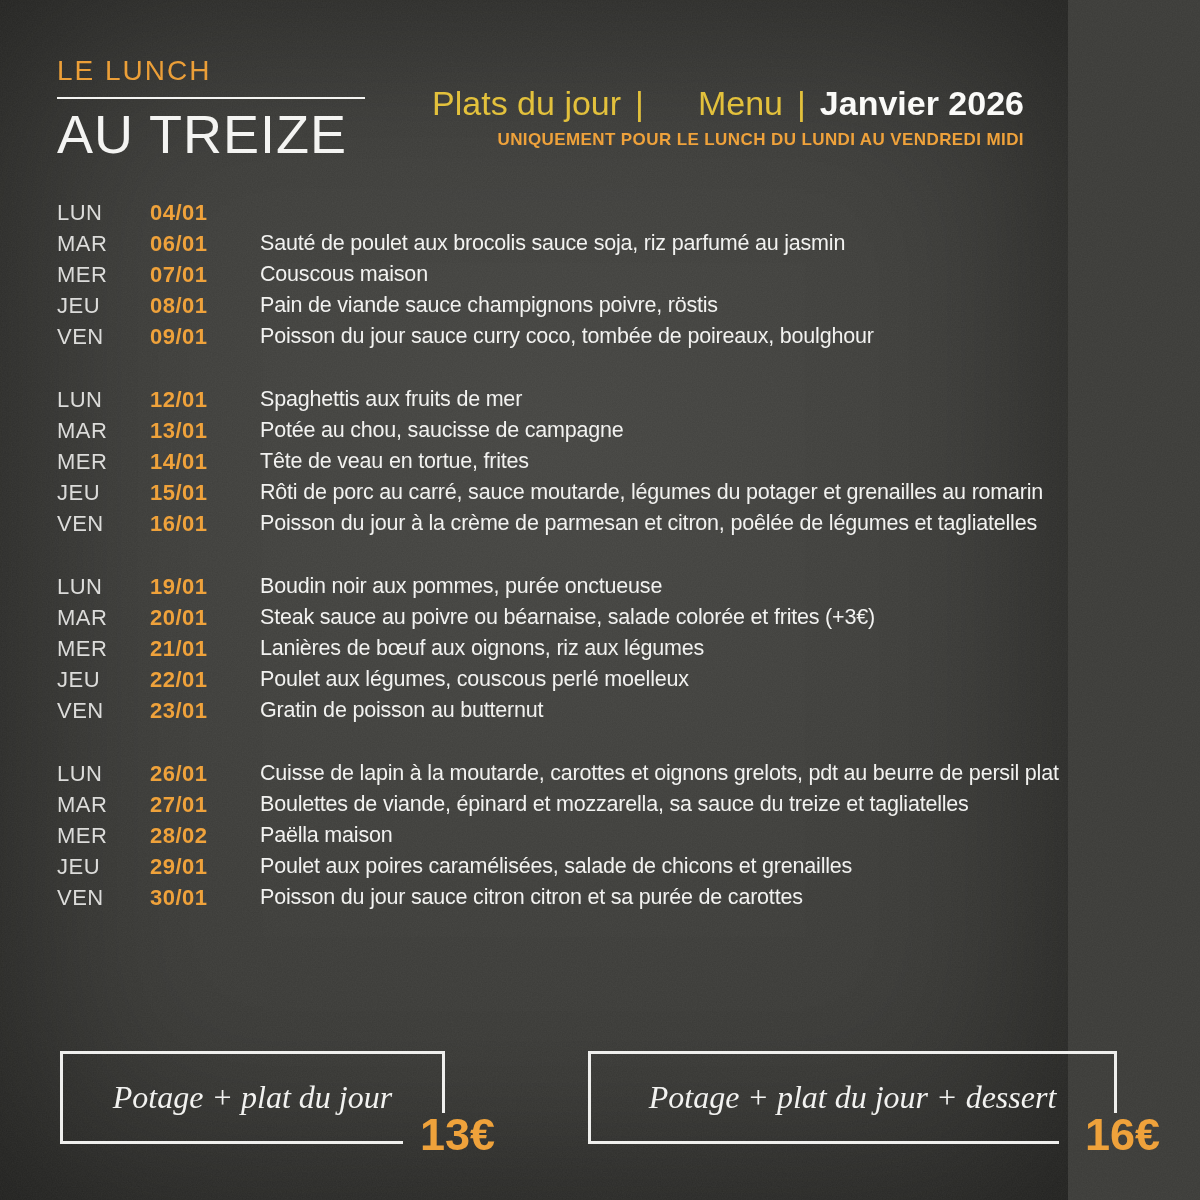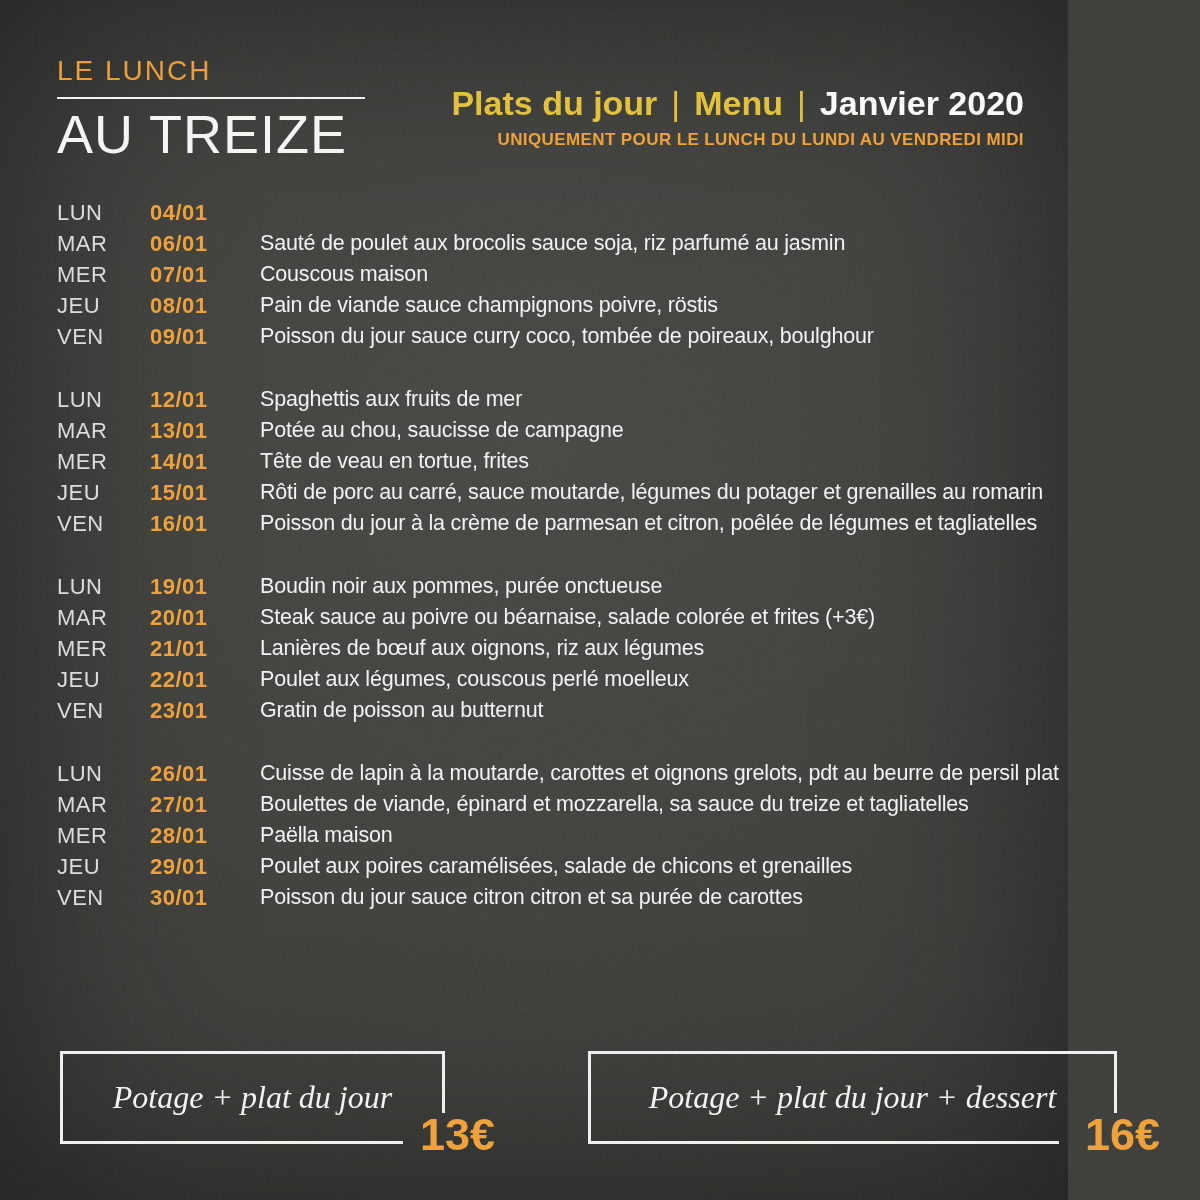--- a/index.html
+++ b/index.html
@@ -22,21 +22,21 @@
   .brand{position:absolute;left:57px;top:55px;}
   .brand-small{
     color:#EC9F38;font-size:28px;letter-spacing:2px;font-weight:400;
   }
   .brand-rule{width:308px;height:2px;background:#f4f4f2;margin:10px 0 4px 0;}
   .brand-large{
     color:#F4F4F2;font-size:54px;letter-spacing:1px;font-weight:400;
   }
   .header-right{position:absolute;right:44px;top:84px;text-align:right;white-space:nowrap;}
   .subtitle{font-size:34px;}
-  .subtitle .yellow{color:#E3C13C;font-weight:700;}
+  .subtitle .yellow{color:#E3C13C;font-weight:400;margin-left:40px;}
   .subtitle .sep{color:#E3C13C;margin:0 14px;font-weight:300;}
   .subtitle .month{color:#FAFAF8;font-weight:700;}
   .header-note{
     margin-top:7px;color:#EFA23B;font-size:17px;font-weight:700;letter-spacing:.4px;
   }
 
   
   .weeks{position:absolute;left:57px;top:197px;right:0;}
   .week{margin-bottom:32px;}
   .row{display:flex;align-items:center;height:31px;line-height:31px;white-space:nowrap;}
@@ -81,21 +81,21 @@
   <div class="content">
 
     <div class="brand">
       <div class="brand-small">LE LUNCH</div>
       <div class="brand-rule"></div>
       <div class="brand-large">AU TREIZE</div>
     </div>
 
     <div class="header-right">
       <div class="subtitle">
-        <span class="yellow">Plats du jour</span><span class="sep">|</span><span class="yellow">Menu</span><span class="sep">|</span><span class="month">Janvier 2020</span>
+        <span class="yellow">Plats du jour</span><span class="sep">|</span><span class="yellow">Menu</span><span class="sep">|</span><span class="month">Janvier 2026</span>
       </div>
       <div class="header-note">UNIQUEMENT POUR LE LUNCH DU LUNDI AU VENDREDI MIDI</div>
     </div>
 
     <div class="weeks">
 
       <section class="week">
         <div class="row">
           <span class="day">LUN</span>
           <span class="date">04/01</span>
@@ -184,21 +184,21 @@
           <span class="date">26/01</span>
           <span class="dish">Cuisse de lapin à la moutarde, carottes et oignons grelots, pdt au beurre de persil plat</span>
         </div>
         <div class="row">
           <span class="day">MAR</span>
           <span class="date">27/01</span>
           <span class="dish">Boulettes de viande, épinard et mozzarella, sa sauce du treize et tagliatelles</span>
         </div>
         <div class="row">
           <span class="day">MER</span>
-          <span class="date">28/01</span>
+          <span class="date">28/02</span>
           <span class="dish">Paëlla maison</span>
         </div>
         <div class="row">
           <span class="day">JEU</span>
           <span class="date">29/01</span>
           <span class="dish">Poulet aux poires caramélisées, salade de chicons et grenailles</span>
         </div>
         <div class="row">
           <span class="day">VEN</span>
           <span class="date">30/01</span>

